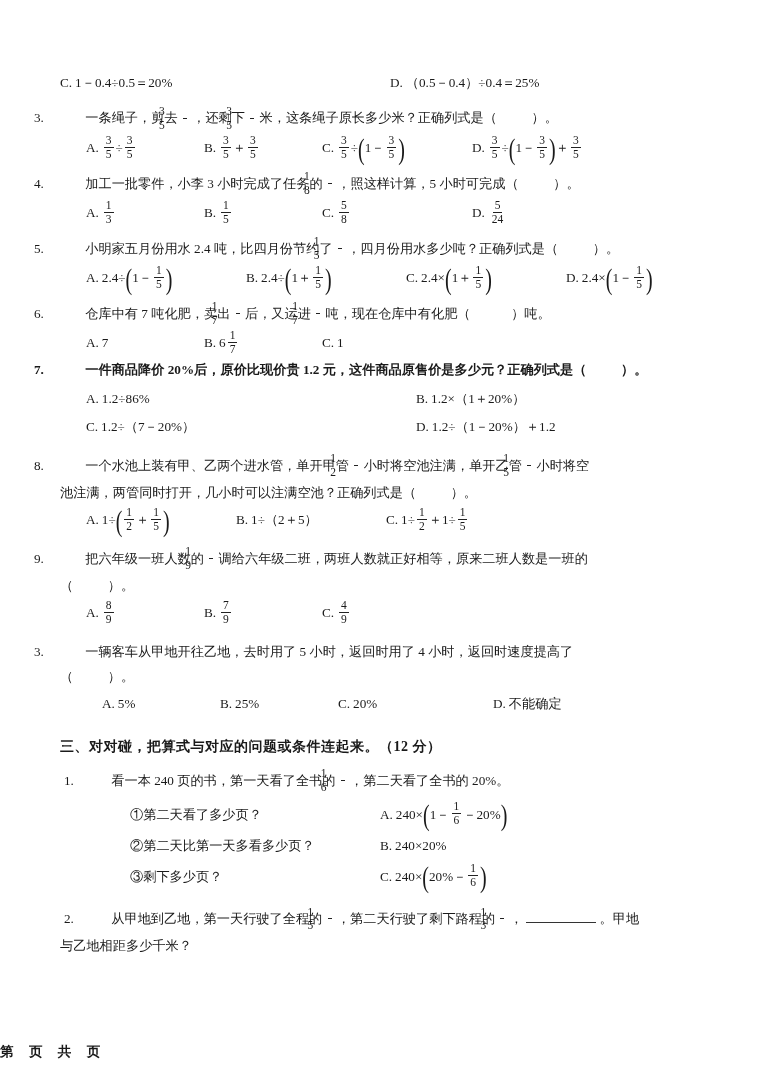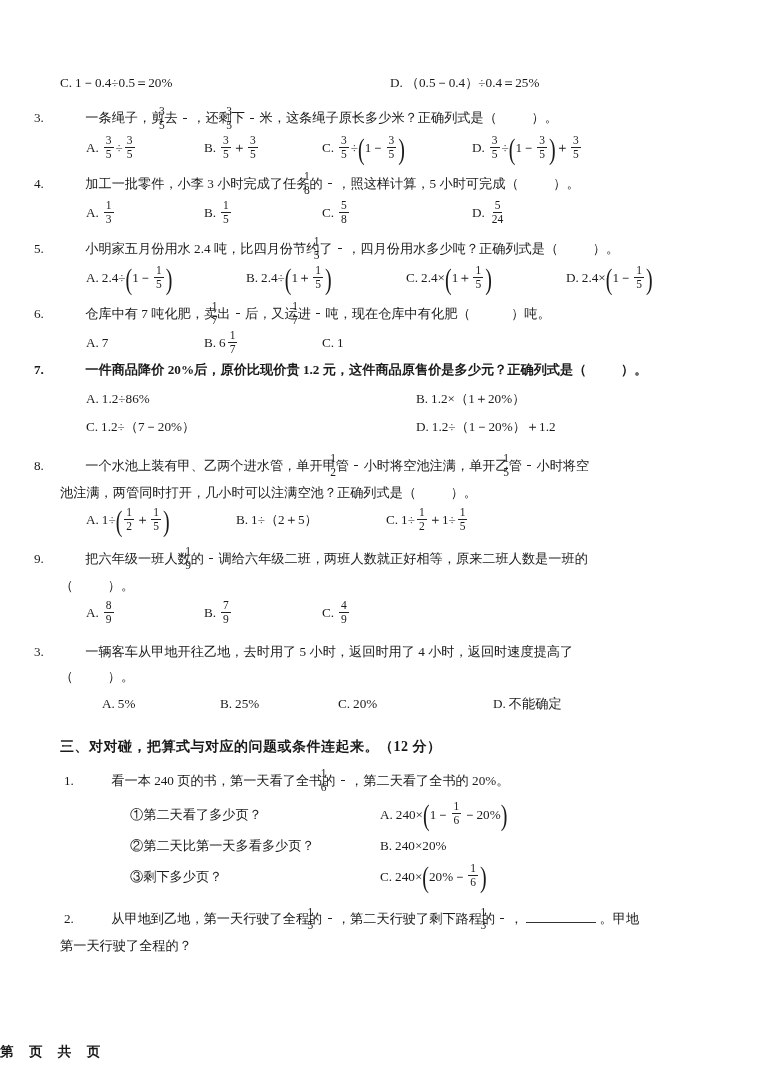--- a/index.html
+++ b/index.html
@@ -615,19 +615,19 @@
       <span>，第二天行驶了剩下路程的</span>
       <span class="frac">
         <span class="num">1</span>
         <span class="den">3</span>
       </span>
       <span>，</span>
       <span class="blank"></span>
       <span>。甲地</span>
     </div>
     <div class="sub" style="margin-top:0;">
-      <span>第一天行驶了全程的？</span>
+      <span>与乙地相距多少千米？</span>
     </div>
 
   </div>
 
   <div class="footer">第 页 共 页</div>
 </div>
 
 </body></html>

